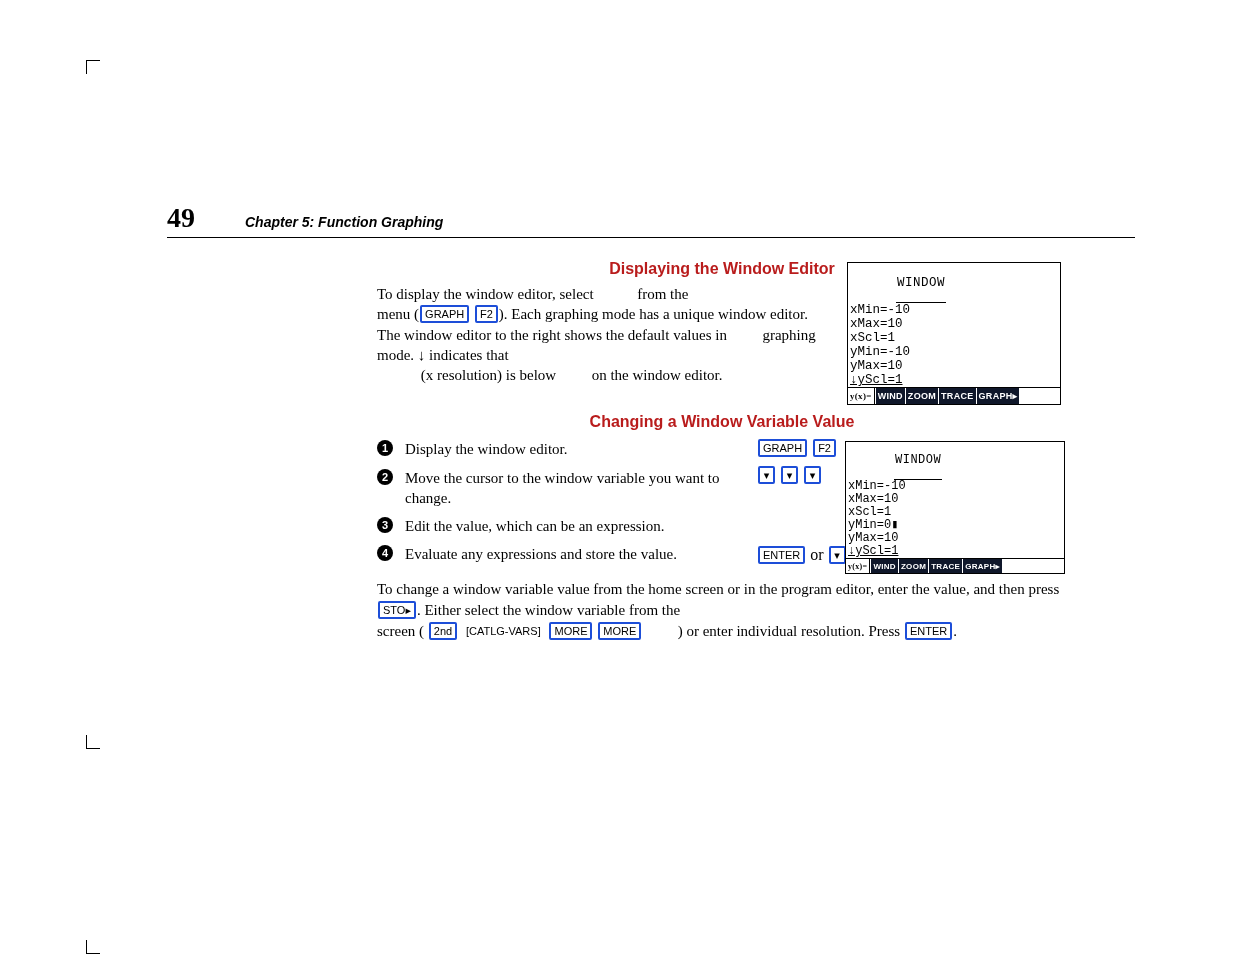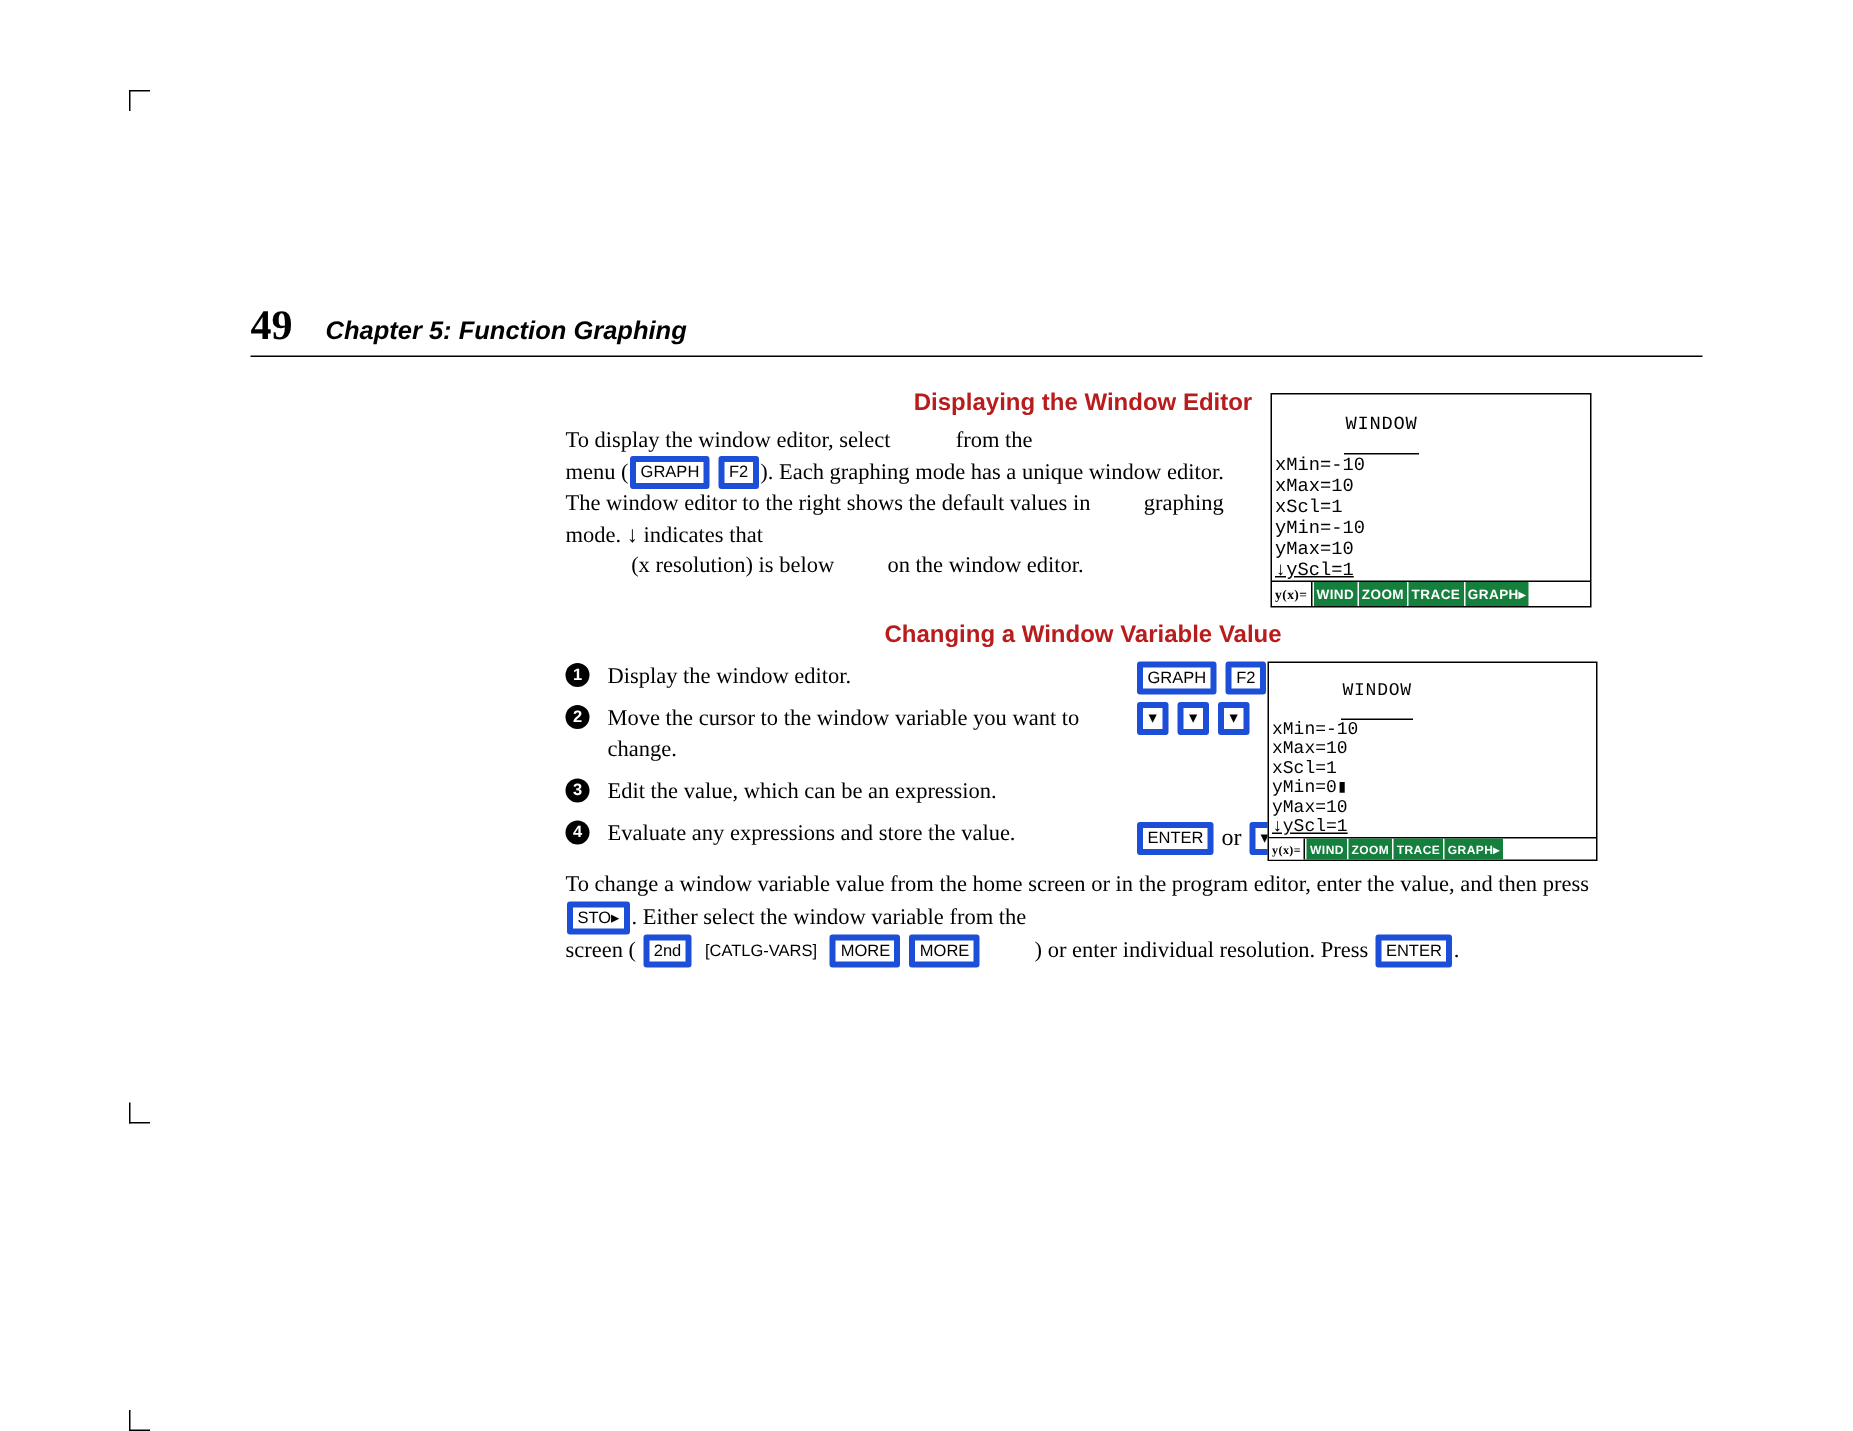--- a/index.html
+++ b/index.html
@@ -28,24 +28,25 @@
     padding-bottom: 3px;
     display: flex;
     align-items: baseline;
   }
   .page-number {
     font-size: 28px;
     font-weight: bold;
     margin-right: 22px;
   }
   .chapter-title {
-    font-size: 17px;
+    font-size: 14px;
     font-style: italic;
     font-family: Arial, sans-serif;
     font-weight: bold;
+    margin-left: 28px;
   }
 
   .content {
     position: absolute;
     left: 377px;
     top: 260px;
     width: 690px;
   }
 
   h2.section {
@@ -62,21 +63,21 @@
     font-size: 15px;
     line-height: 1.35;
     margin: 0;
     width: 440px;
   }
 
   .key {
     display: inline-block;
     font-family: Arial, sans-serif;
     font-size: 11px;
-    border: 4px solid #1d4ed8;
+    border: 2px solid #1d4ed8;
     border-radius: 2px;
     padding: 0 3px;
     line-height: 14px;
     vertical-align: 1px;
     margin: 0 1px;
     background: #fff;
   }
   .key.arrow { padding: 0 2px; min-width:9px; text-align:center;}
 
   .lcd {
@@ -114,21 +115,21 @@
   .lcd .bottombar {
     margin: 0 -2px 0 -2px;
     border-top: 1px solid #000;
     display: flex;
     font-size: 9px;
     font-family: Arial, sans-serif;
     font-weight: bold;
     letter-spacing: 0.3px;
   }
   .lcd .bottombar span {
-    background: #15803d;
+    background: #0f172a;
     color: #fff;
     padding: 1px 2px;
     margin-right: 1px;
     flex: 0 0 auto;
   }
   .lcd .bottombar span:first-child {
     background:#fff;color:#000;border-right:1px solid #000;font-family:Liberation Serif, serif;
   }
   .lcd-small .bottombar { font-size: 8px; }
   .lcd-small .bottombar span { padding: 0.5px 2px; }

